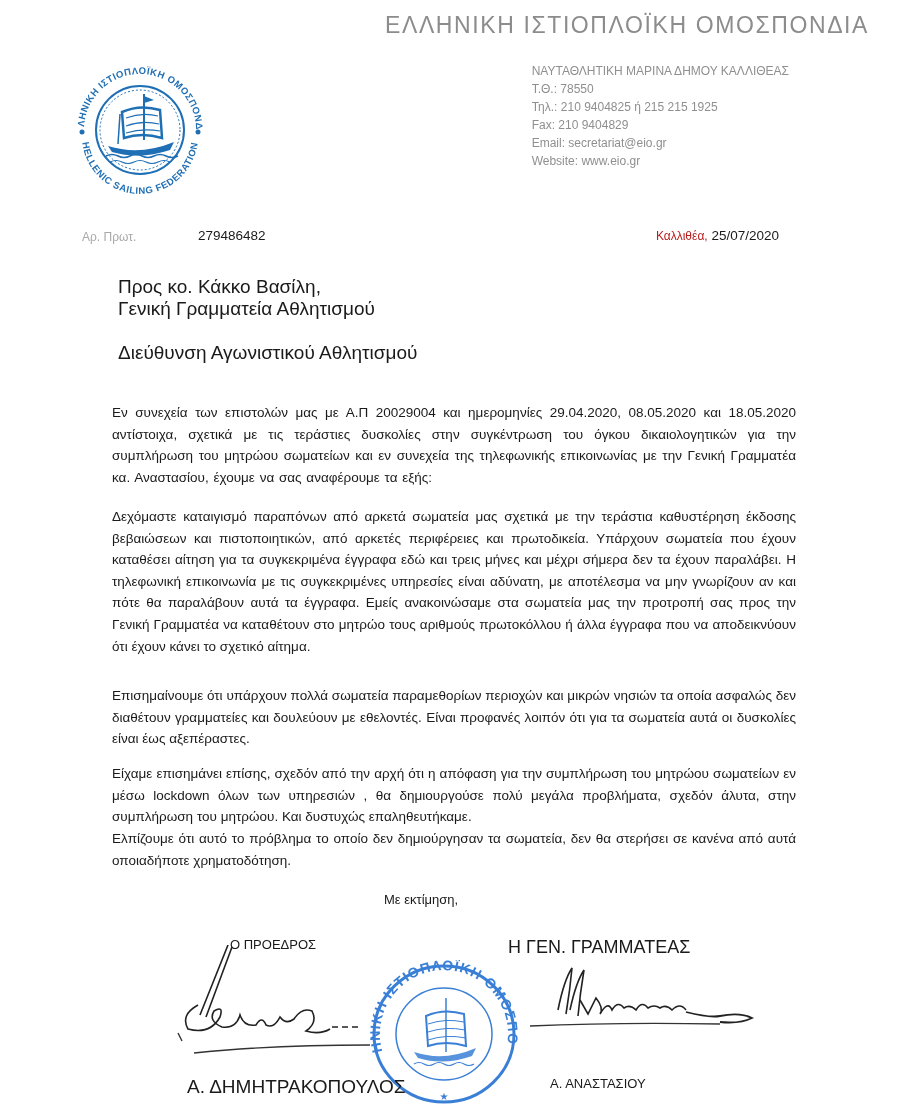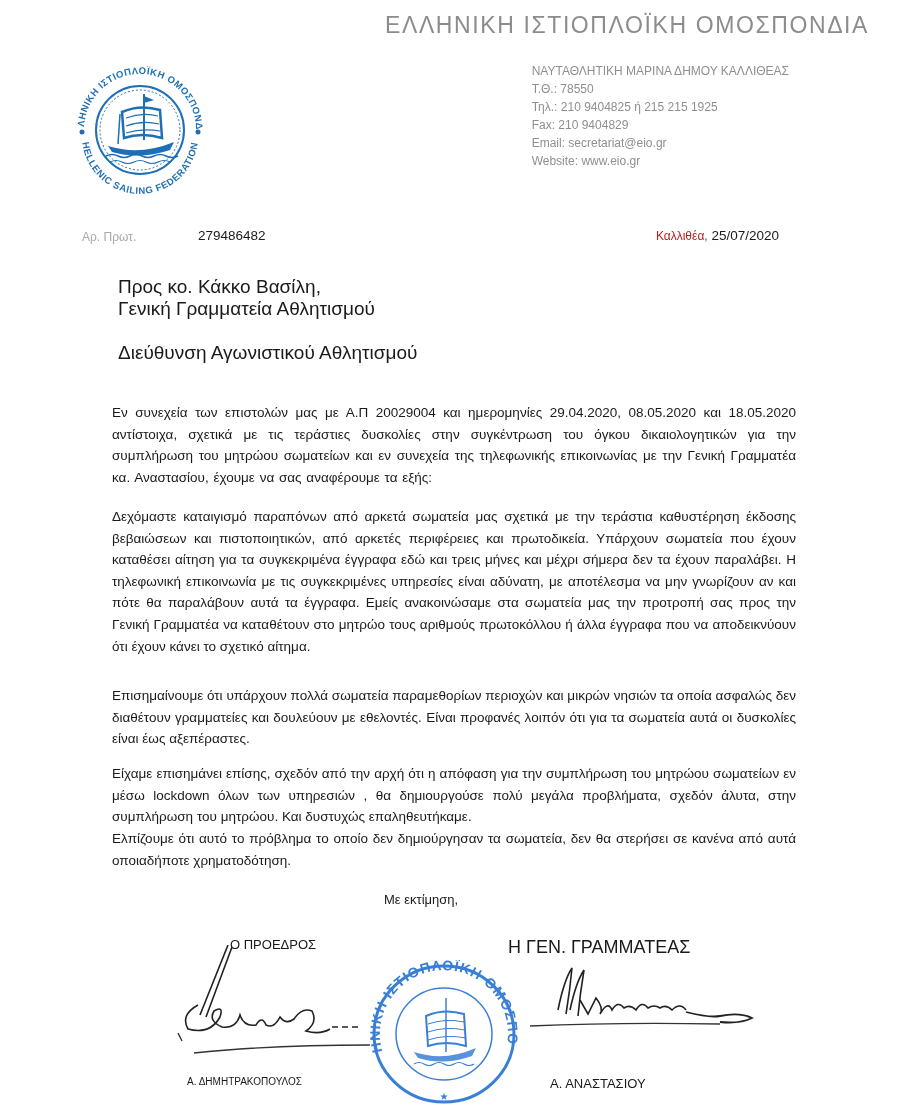--- a/index.html
+++ b/index.html
@@ -22,21 +22,21 @@
   .body { position: absolute; left: 112px; width: 684px; font-size: 13.5px; line-height: 21.6px;
           text-align: justify; }
   .p1 { top: 402px; word-spacing: 1px; }
   .p2 { top: 506px; }
   .p3 { top: 685px; }
   .p4 { top: 763px; }
   .p5 { top: 828px; }
   .closing { position: absolute; top: 892px; left: 384px; font-size: 13px; }
   .sig-title-left { position: absolute; top: 937px; left: 230px; font-size: 13px; }
   .sig-title-right { position: absolute; top: 937px; left: 508px; font-size: 18px; }
-  .sig-name-left { position: absolute; top: 1076px; left: 187px; font-size: 10px; }
+  .sig-name-left { position: absolute; top: 1076px; left: 187px; font-size: 19px; }
   .sig-name-right { position: absolute; top: 1076px; left: 550px; font-size: 13px; }
   .sig-left { position: absolute; left: 170px; top: 945px; width: 210px; height: 120px; }
   .sig-right { position: absolute; left: 520px; top: 960px; width: 240px; height: 100px; }
   .stamp { position: absolute; left: 368px; top: 960px; width: 152px; height: 146px; }
 </style>
 </head>
 <body>
 
 <div class="org-title">ΕΛΛΗΝΙΚΗ ΙΣΤΙΟΠΛΟΪΚΗ ΟΜΟΣΠΟΝΔΙΑ</div>
 

